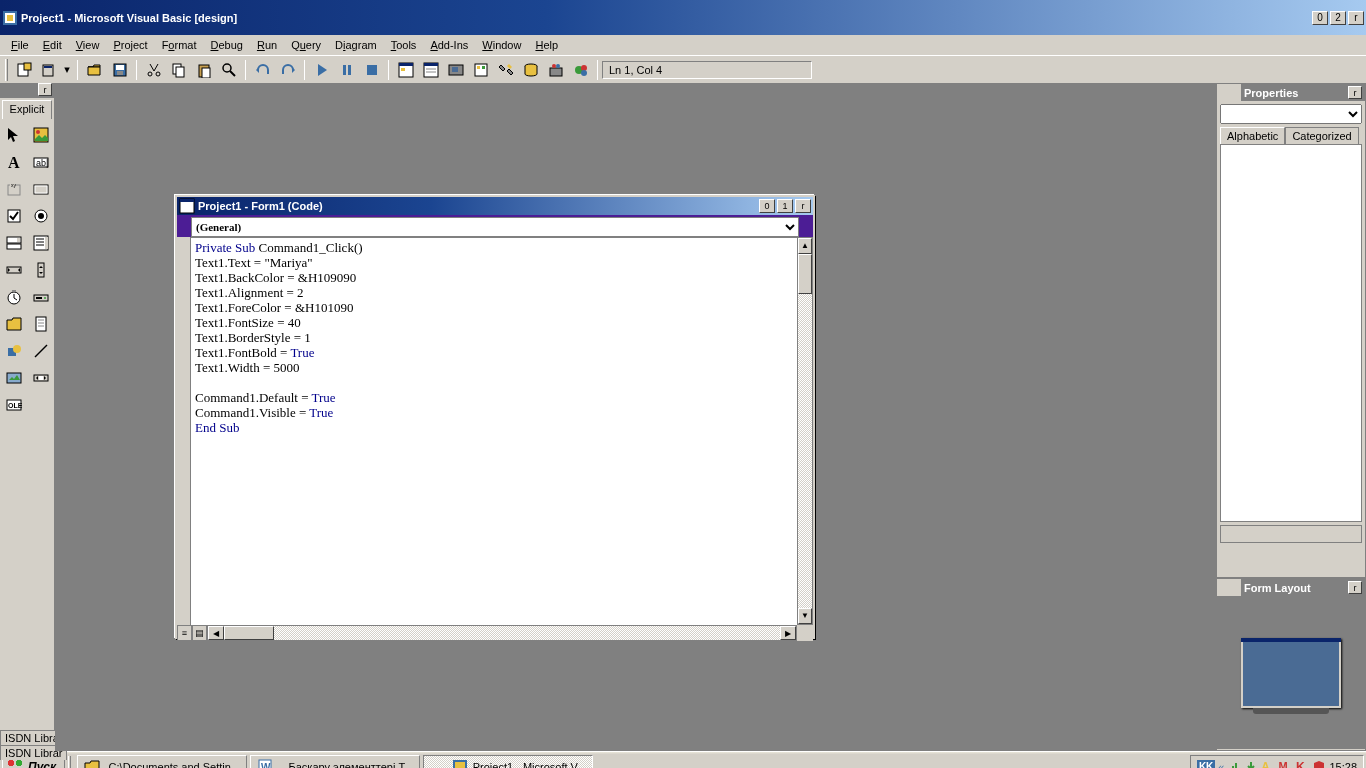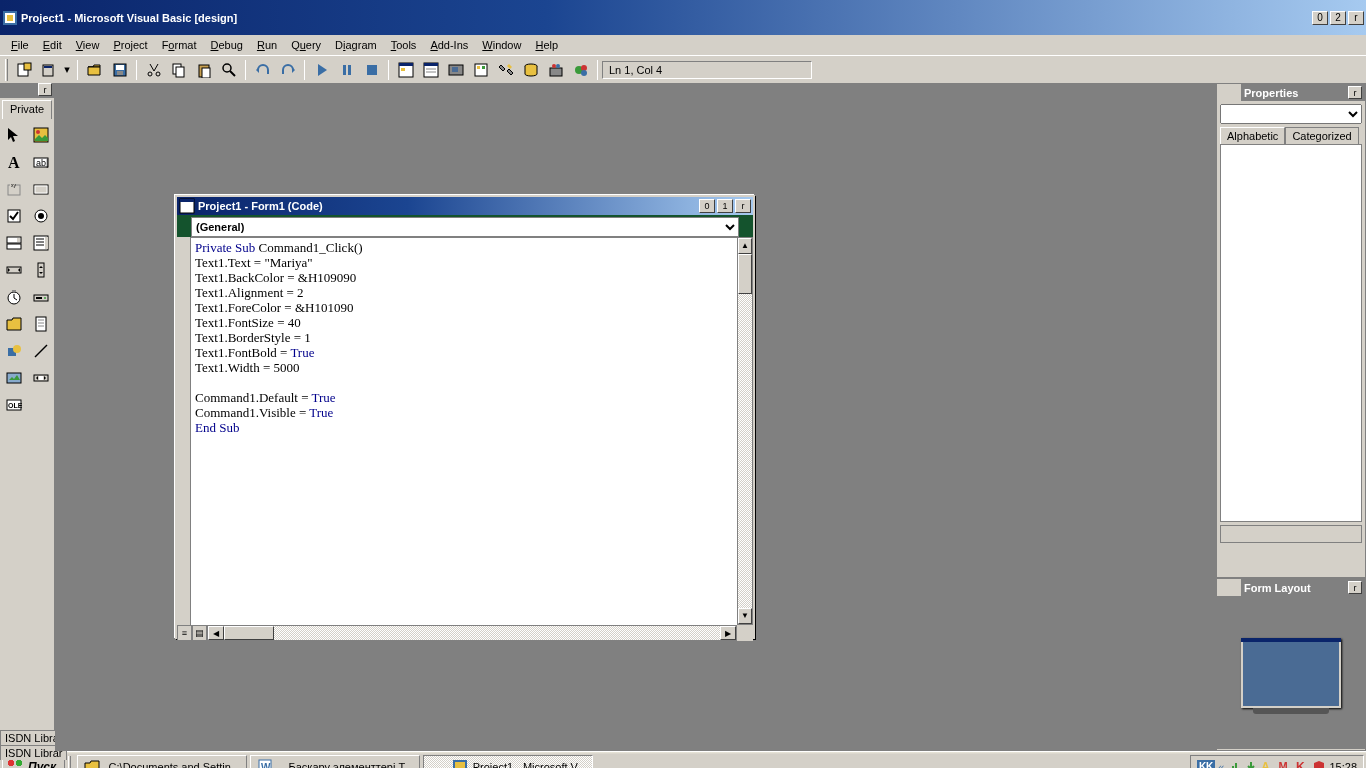--- a/index.html
+++ b/index.html
@@ -33,28 +33,28 @@
 .toolbox-hdr button { width:14px; height:13px; font-size:9px; font-family:Marlett,Arial; background:#d4d0c8; border:1px solid #fff; border-right-color:#404040; border-bottom-color:#404040; }
 .toolbox-tab { height:19px; border:1px solid #fff; border-right-color:#808080; border-bottom:none; background:#d4d0c8; text-align:center; line-height:17px; margin:2px 2px 0; }
 .toolbox-grid { display:grid; grid-template-columns:27px 27px; gap:0; padding:2px 0; }
 .tool { width:27px; height:27px; display:flex; align-items:center; justify-content:center; cursor:pointer; }
 .tool-icon { width:16px; height:16px; }
 
 
 .mdi { flex:1; background:#808080; position:relative; }
 
 
-.codewin { position:absolute; left:120px; top:112px; width:580px; height:444px; background:#14532d; border:2px solid #d4d0c8; box-shadow:1px 1px 0 #000, -1px -1px 0 #fff; }
+.codewin { position:absolute; left:120px; top:112px; width:640px; height:444px; background:#4c1d95; border:2px solid #d4d0c8; box-shadow:1px 1px 0 #000, -1px -1px 0 #fff; }
 .codewin .cw-title { height:18px; background:linear-gradient(to right,#0a246a 0%,#1b4591 40%,#a6caf0 100%); color:#fff; display:flex; align-items:center; padding:0 2px; }
 .codewin .cw-title .icon { width:16px; height:16px; margin-right:3px; }
 .codewin .cw-title .t { font-weight:bold; flex:1; font-size:11px; }
 .codewin .cw-title .ctrls { display:flex; gap:2px; }
 .codewin .cw-title .ctrls button { width:16px; height:14px; background:#d4d0c8; border:1px solid #fff; border-right-color:#404040; border-bottom-color:#404040; font-family:Marlett,Arial; font-size:9px; cursor:pointer; }
 .combos { height:22px; display:flex; gap:10px; padding:2px 14px 2px 14px; }
-.combos select { flex:1; height:20px; font-family:Liberation Sans, sans-serif; font-size:11px; font-weight:bold; background:#fff; border:1px solid #808080; }
+.combos select { flex:1; height:20px; font-family:Liberation Serif, serif; font-size:11px; font-weight:bold; background:#fff; border:1px solid #808080; }
 .code-body { position:relative; height:388px; display:flex; }
 .gutter { width:14px; background:#d4d0c8; border-right:1px solid #808080; }
 .code-text { flex:1; background:#fff; font-family:"Times New Roman",serif; font-size:13px; line-height:15px; padding:2px 4px; border-top:1px solid #808080; white-space:pre; overflow:hidden; }
 .kw { color:#00008b; }
 .code-vscroll { width:16px; background:#d4d0c8; border:1px solid #808080; display:flex; flex-direction:column; }
 .sb-btn { height:16px; background:#d4d0c8; border:1px solid #fff; border-right-color:#404040; border-bottom-color:#404040; text-align:center; font-size:8px; line-height:14px; }
 .sb-track { flex:1; background:repeating-conic-gradient(#d4d0c8 0 25%,#fff 0 50%) 0 0/2px 2px; }
 .sb-thumb { background:#d4d0c8; border:1px solid #fff; border-right-color:#404040; border-bottom-color:#404040; height:40px; }
 .code-bottom { height:16px; display:flex; }
 .view-btns { width:30px; display:flex; }
@@ -283,21 +283,21 @@
   <div class="sep"></div>
   <div class="status-field">Ln 1, Col 4</div>
 </div>
 
 <div class="mainarea">
 
   <div class="toolbox-wrap">
     <div class="toolbox-hdr">
       <button>r</button>
     </div>
-    <div class="toolbox-tab">Private</div>
+    <div class="toolbox-tab">Explicit</div>
     <div class="toolbox-grid">
       <div class="tool">
           <svg class="tool-icon">
             <path d="M2 1l0 12 3-3 2 5 2-1-2-5h5z" fill="#000"></path>
           </svg>
         </div>
       <div class="tool">
           <svg class="tool-icon">
             <rect x="1" y="1" width="14" height="14" fill="#e8c040" stroke="#000"></rect>
             <circle cx="5" cy="5" r="2" fill="#c33"></circle>

